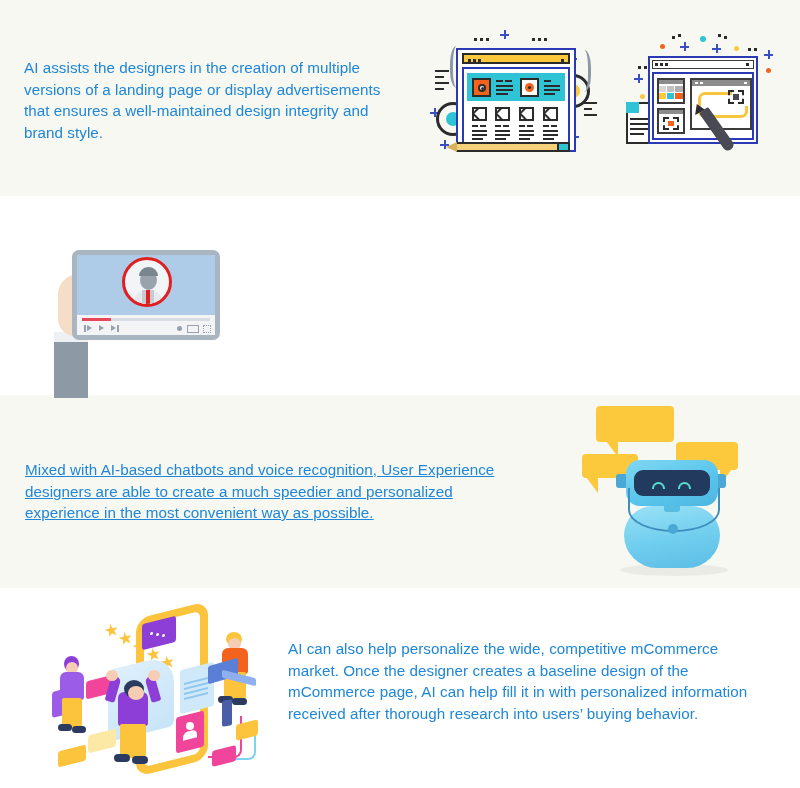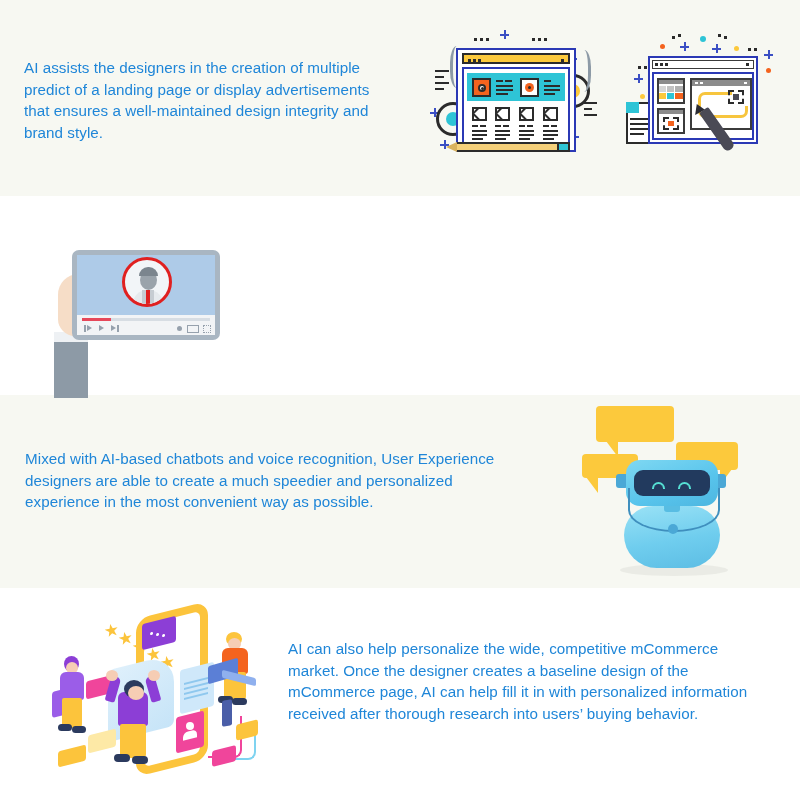--- a/index.html
+++ b/index.html
@@ -36,21 +36,21 @@
   .para {
     position: absolute;
     color: #1f86d8;
     font-size: 15.2px;
     line-height: 21.5px;
     letter-spacing: 0.05px;
     font-weight: 400;
   }
   .para-1 { left: 24px;  top: 57px;  width: 370px; }
   .para-2 { left: 251px; top: 253px; width: 512px; }
-  .para-3 { left: 25px;  top: 448px; width: 498px; }
+  .para-3 { left: 25px;  top: 459px; width: 498px; text-decoration: underline; }
   .para-4 { left: 288px; top: 638px; width: 482px; }
 
   
   .illus { position: absolute; }
 
   
   .ill1 { left: 424px; top: 24px; width: 186px; height: 146px; }
   .dot { position: absolute; border-radius: 50%; }
   .sq  { position: absolute; }
   .plus-deco {
@@ -270,21 +270,21 @@
 </head>
 <body>
 
 <div class="page">
 
   <div class="band band-1"></div>
   <div class="band band-2"></div>
   <div class="band band-3"></div>
   <div class="band band-4"></div>
 
-  <div class="para para-1">AI assists the designers in the creation of multiple predict of a landing page or display advertisements that ensures a well-maintained design integrity and brand style.</div>
+  <div class="para para-1">AI assists the designers in the creation of multiple versions of a landing page or display advertisements that ensures a well-maintained design integrity and brand style.</div>
 
   <div class="illus ill1">
 
     <div class="plus-deco" style="left:76px;top:6px;"></div>
     <div class="plus-deco" style="left:144px;top:30px;"></div>
     <div class="plus-deco" style="left:6px;top:84px;"></div>
     <div class="plus-deco" style="left:16px;top:116px;"></div>
     <div class="plus-deco" style="left:146px;top:108px;"></div>
 
     <div class="sq" style="left:50px;top:14px;width:3px;height:3px;background:#2b2b2b;"></div>

